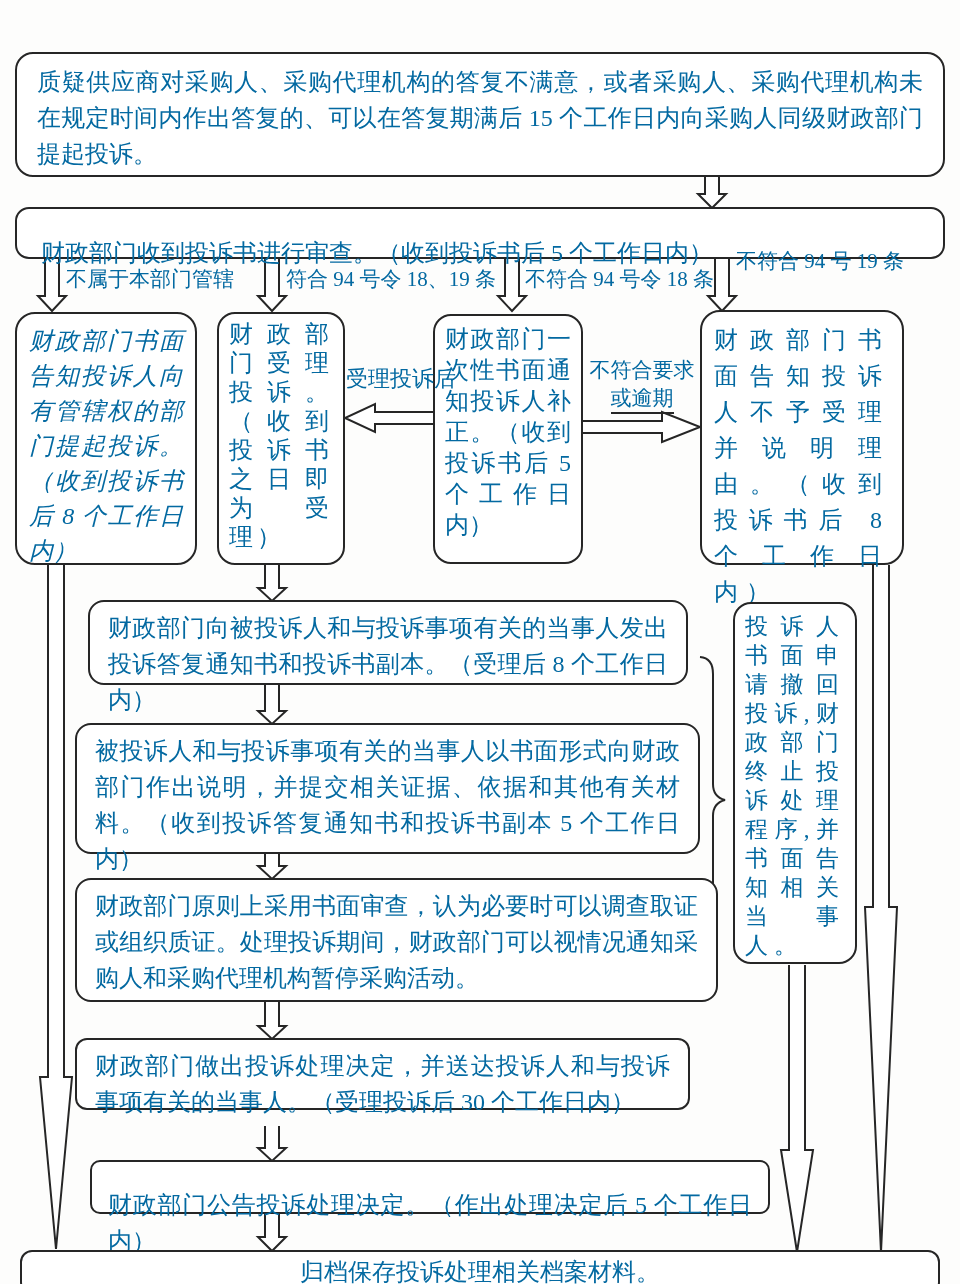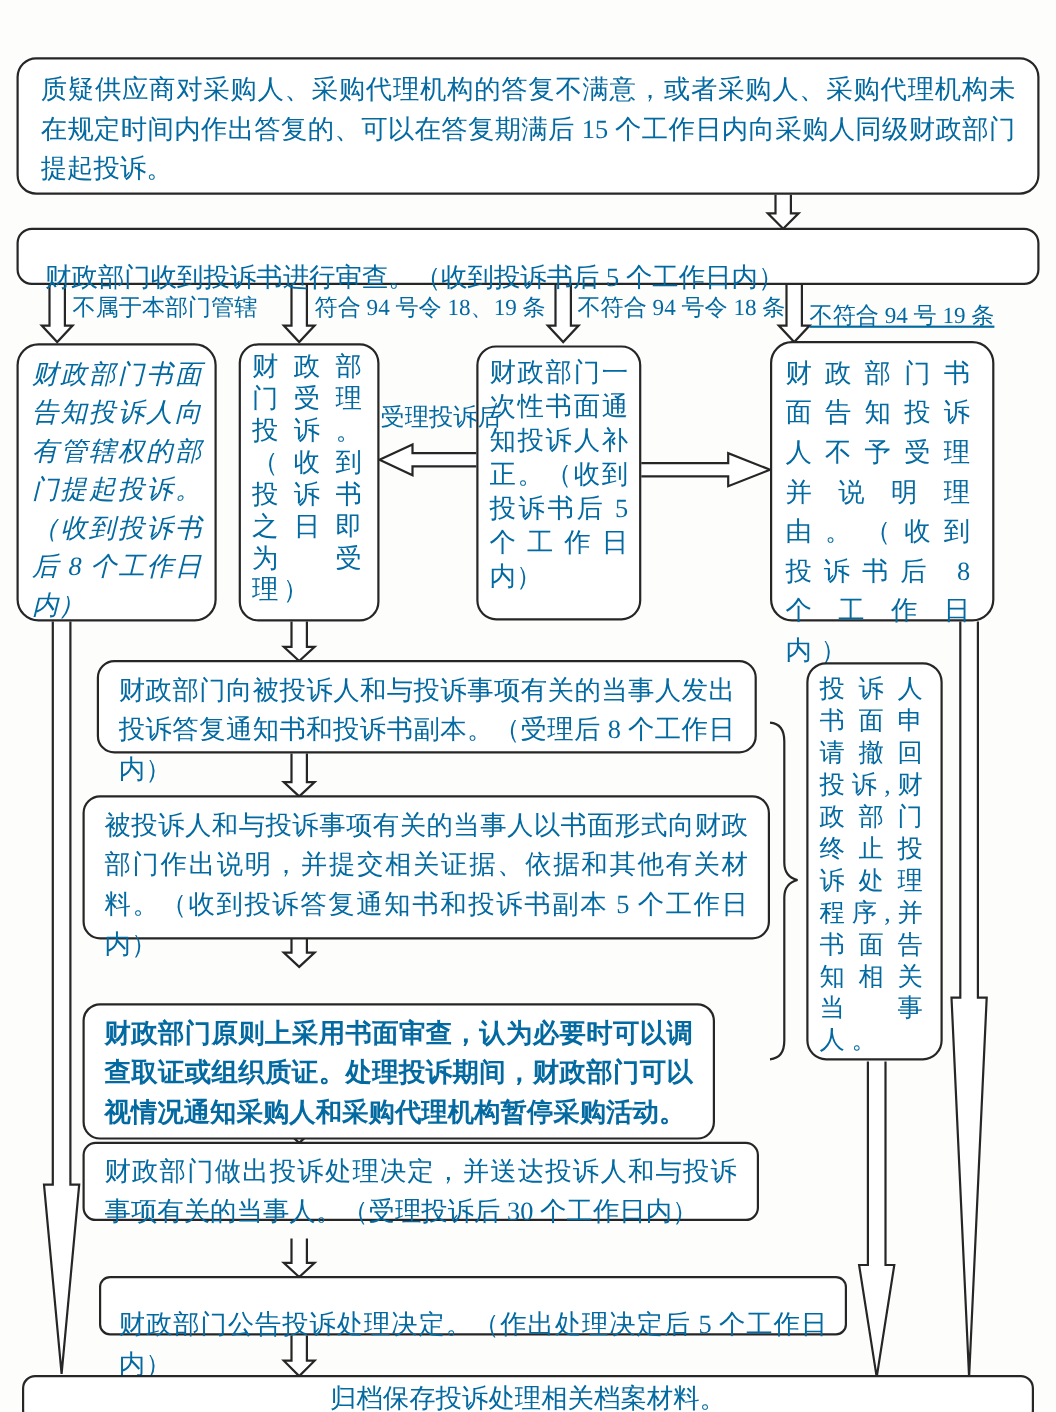--- a/index.html
+++ b/index.html
@@ -86,37 +86,41 @@
   </div>
 
   <div class="node" style="left:88px;top:600px;width:600px;height:85px;border-radius:16px;">
     <div class="pad">财政部门向被投诉人和与投诉事项有关的当事人发出投诉答复通知书和投诉书副本。（受理后 8 个工作日内）</div>
   </div>
 
   <div class="node" style="left:75px;top:723px;width:625px;height:131px;border-radius:16px;">
     <div class="pad">被投诉人和与投诉事项有关的当事人以书面形式向财政部门作出说明，并提交相关证据、依据和其他有关材料。（收到投诉答复通知书和投诉书副本 5 个工作日内）</div>
   </div>
 
-  <div class="node" style="left:75px;top:912px;width:575px;height:124px;border-radius:16px;font-weight:bold;">
+  <div class="node" style="left:75px;top:878px;width:643px;height:124px;border-radius:16px;">
     <div class="pad">财政部门原则上采用书面审查，认为必要时可以调查取证或组织质证。处理投诉期间，财政部门可以视情况通知采购人和采购代理机构暂停采购活动。</div>
   </div>
 
   <div class="node" style="left:75px;top:1038px;width:615px;height:72px;border-radius:12px;">
     <div class="pad">财政部门做出投诉处理决定，并送达投诉人和与投诉事项有关的当事人。（受理投诉后 30 个工作日内）</div>
   </div>
 
   <div class="node" style="left:90px;top:1160px;width:680px;height:54px;border-radius:10px;">
     <div class="pad" style="padding:25px 16px;">财政部门公告投诉处理决定。（作出处理决定后 5 个工作日内）</div>
   </div>
 
   <div class="node center" style="left:20px;top:1250px;width:920px;height:44px;border-radius:12px;">
     <div>归档保存投诉处理相关档案材料。</div>
   </div>
 
   <div class="lbl" style="left:66px;top:266px;">不属于本部门管辖</div>
   <div class="lbl" style="left:286px;top:266px;">符合 94 号令 18、19 条</div>
   <div class="lbl" style="left:525px;top:266px;">不符合 94 号令 18 条</div>
-  <div class="lbl" style="left:736px;top:274px;text-decoration:underline;">不符合 94 号 19 条</div>
+  <div class="lbl" style="left:736px;top:248px;">不符合 94 号 19 条</div>
 
   <div class="lbl" style="left:346px;top:366px;font-size:22px;">受理投诉后</div>
 
+  <div class="lbl" style="left:585px;top:356px;width:114px;text-align:center;font-size:21px;line-height:28px;">
+    <span style="display:block;">不符合要求</span>
+    <span class="u" style="display:inline-block;">或逾期</span>
+  </div>
 
 </div>
 
 </body></html>

